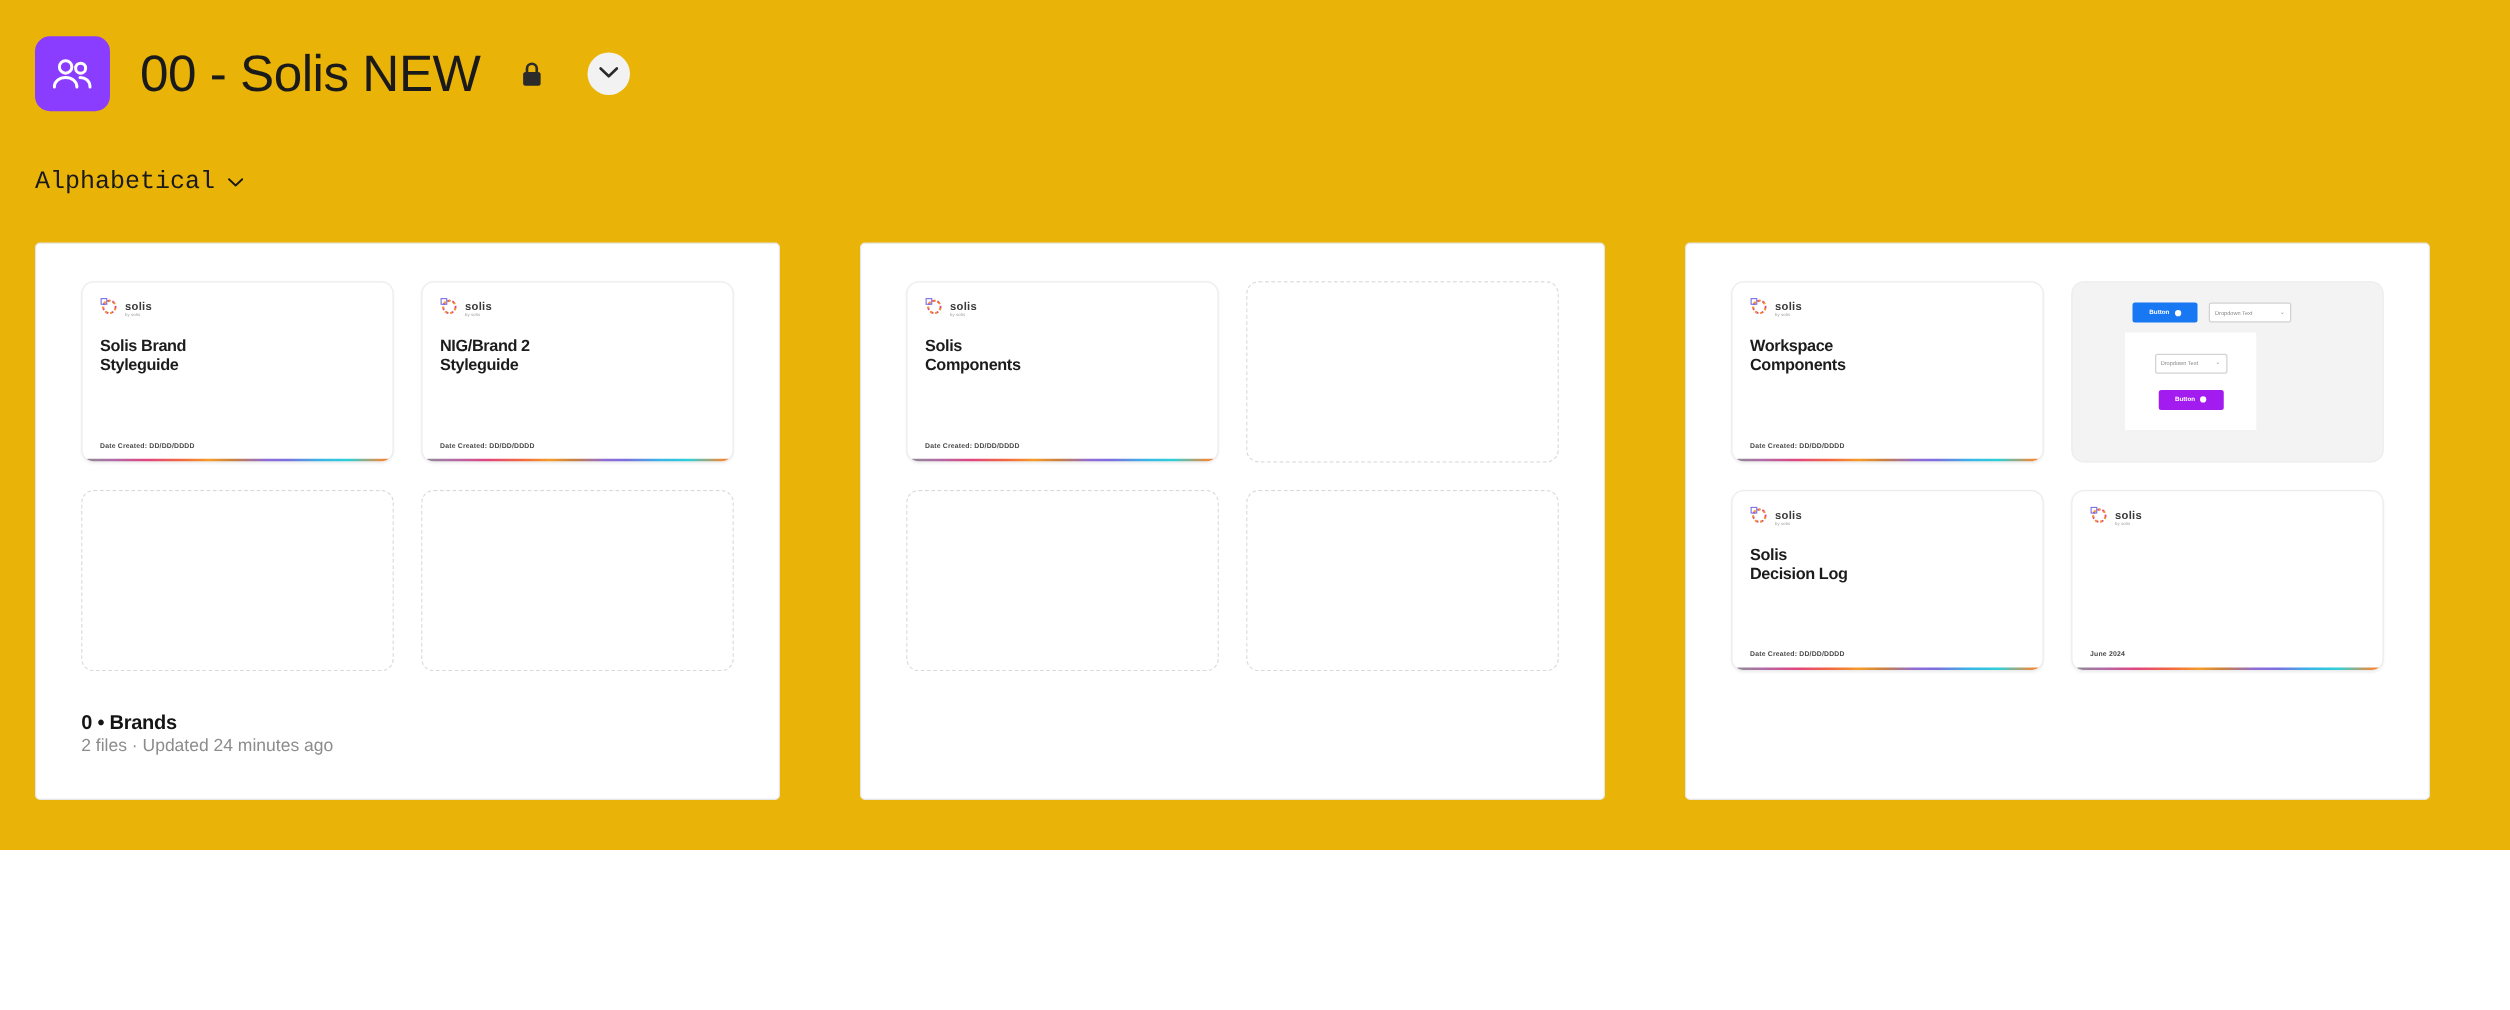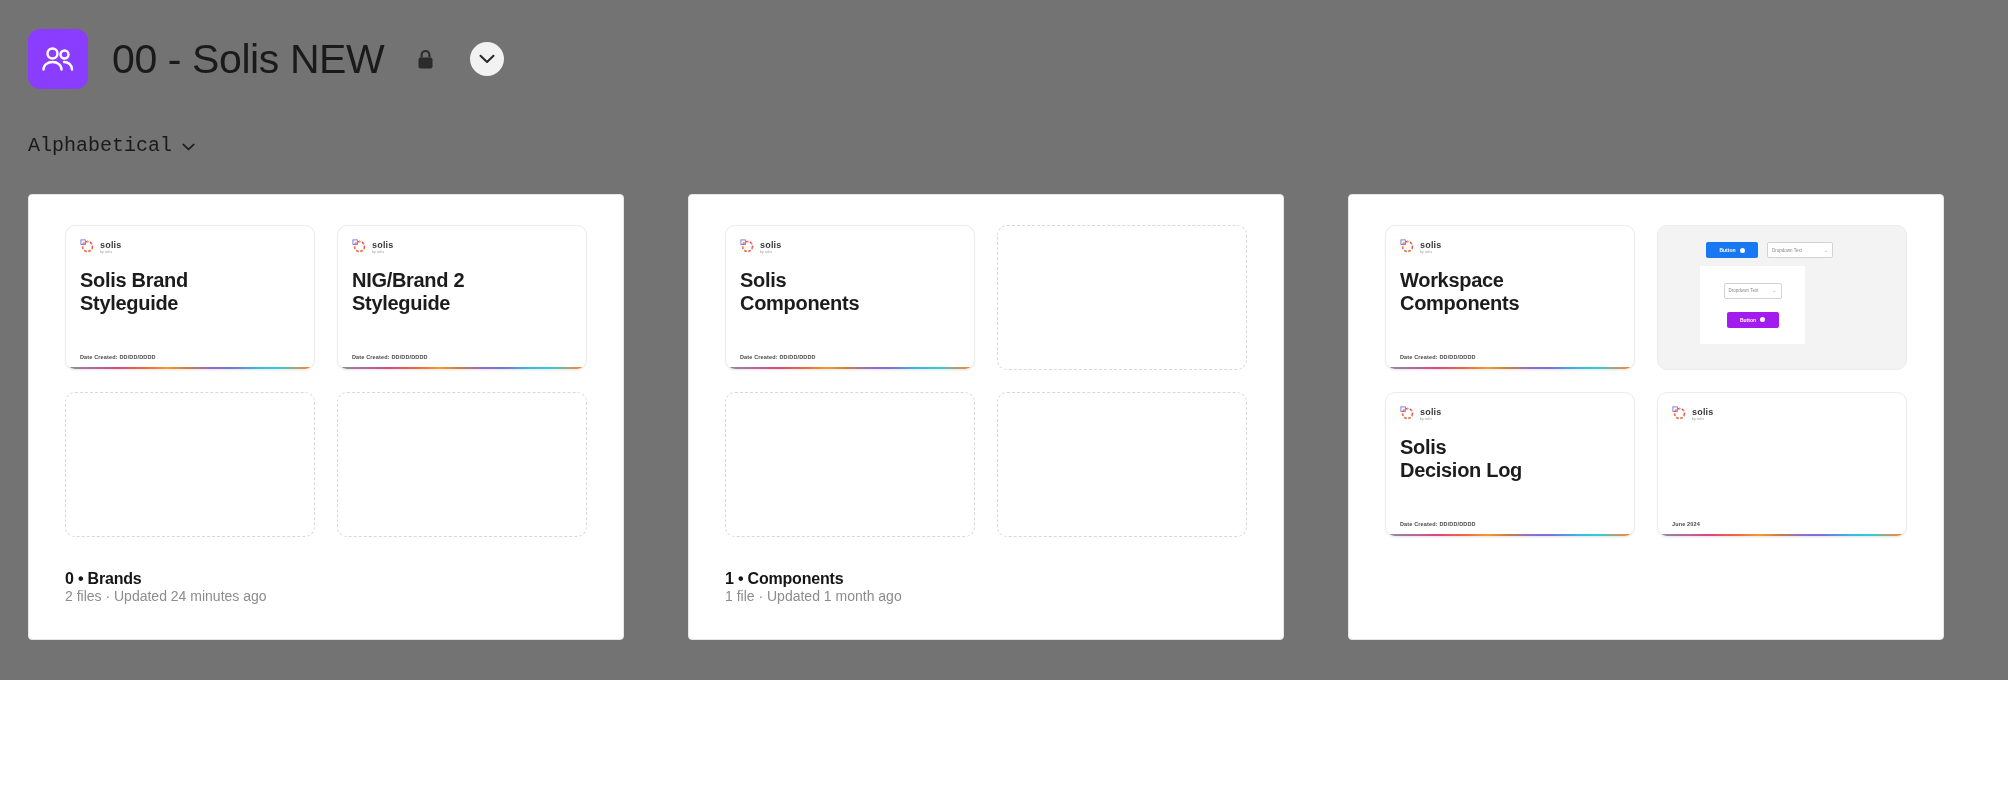--- a/index.html
+++ b/index.html
@@ -9,21 +9,21 @@
     height: 808px;
     background: #ffffff;
     font-family: "Liberation Sans", sans-serif;
     overflow: hidden;
   }
 
   .page {
     position: relative;
     width: 2008px;
     height: 680px;
-    background: #737373;
+    background: #eab308;
   }
 
   
   .header {
     display: flex;
     align-items: center;
     gap: 24px;
     padding: 26px 0 0 28px;
     height: 92px;
   }
@@ -158,21 +158,21 @@
     font-size: 3.4px;
     color: #9a9a9a;
     line-height: 1;
     letter-spacing: 0.1px;
   }
 
   .thumb-logo-text { display: flex; flex-direction: column; gap: 1px; }
 
   .thumb-title {
     margin-top: 13px;
-    font-size: 20px;
+    font-size: 13px;
     font-weight: 700;
     color: #1c1c1c;
     line-height: 1.16;
     letter-spacing: -0.3px;
     white-space: pre-line;
   }
 
   .thumb-meta {
     margin-top: auto;
     font-size: 5.5px;
@@ -395,24 +395,20 @@
     </div>
     <div class="thumb-title">Solis
 Components</div>
     <div class="thumb-meta">Date Created: DD/DD/DDDD</div>
     <div class="thumb-gradient"></div>
           </div>
           <div class="thumb-slot thumb-empty"></div>
           <div class="thumb-slot thumb-empty"></div>
           <div class="thumb-slot thumb-empty"></div>
         </div>
-        <div class="card-footer">
-    <div class="card-title">1 • Components</div>
-    <div class="card-sub">1 file · Updated 1 month ago</div>
-        </div>
       </div>
       <div class="project-card">
         <div class="thumbs-grid">
           <div class="thumb-slot thumb-file">
     <div class="thumb-logo">
       <span>
 <svg width="15" height="15" viewBox="0 0 20 20" fill="none">
   <circle cx="10" cy="10" r="6.6" stroke="#e0457f" stroke-width="2" stroke-dasharray="3.2 2.4"></circle>
   <circle cx="10" cy="10" r="6.6" stroke="#f59b2a" stroke-width="2" stroke-dasharray="2.2 3.4" stroke-dashoffset="4"></circle>
   <rect x="1.2" y="1.2" width="6" height="6" stroke="#7b6fe0" stroke-width="1.2" fill="none"></rect>

